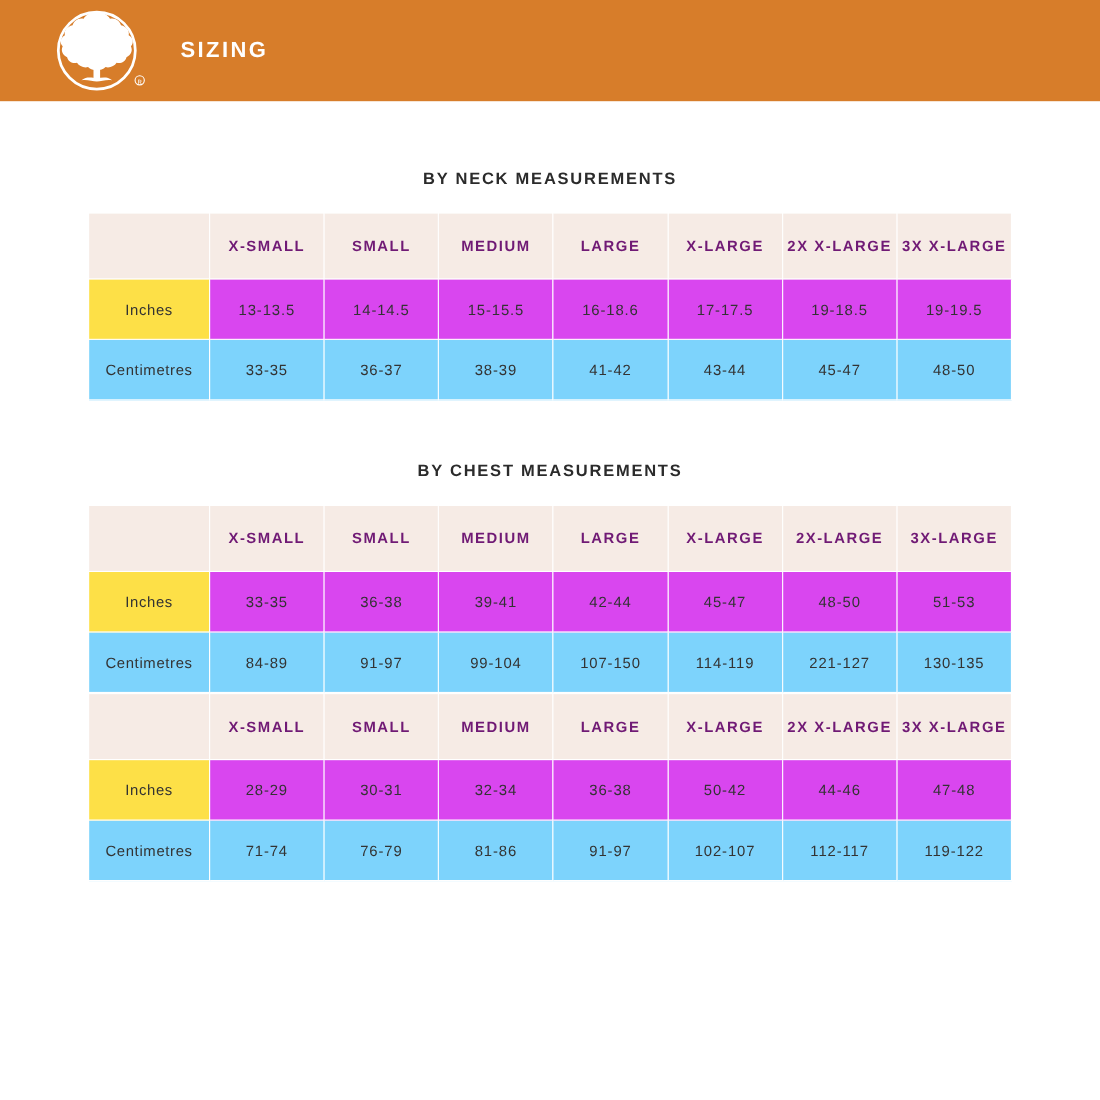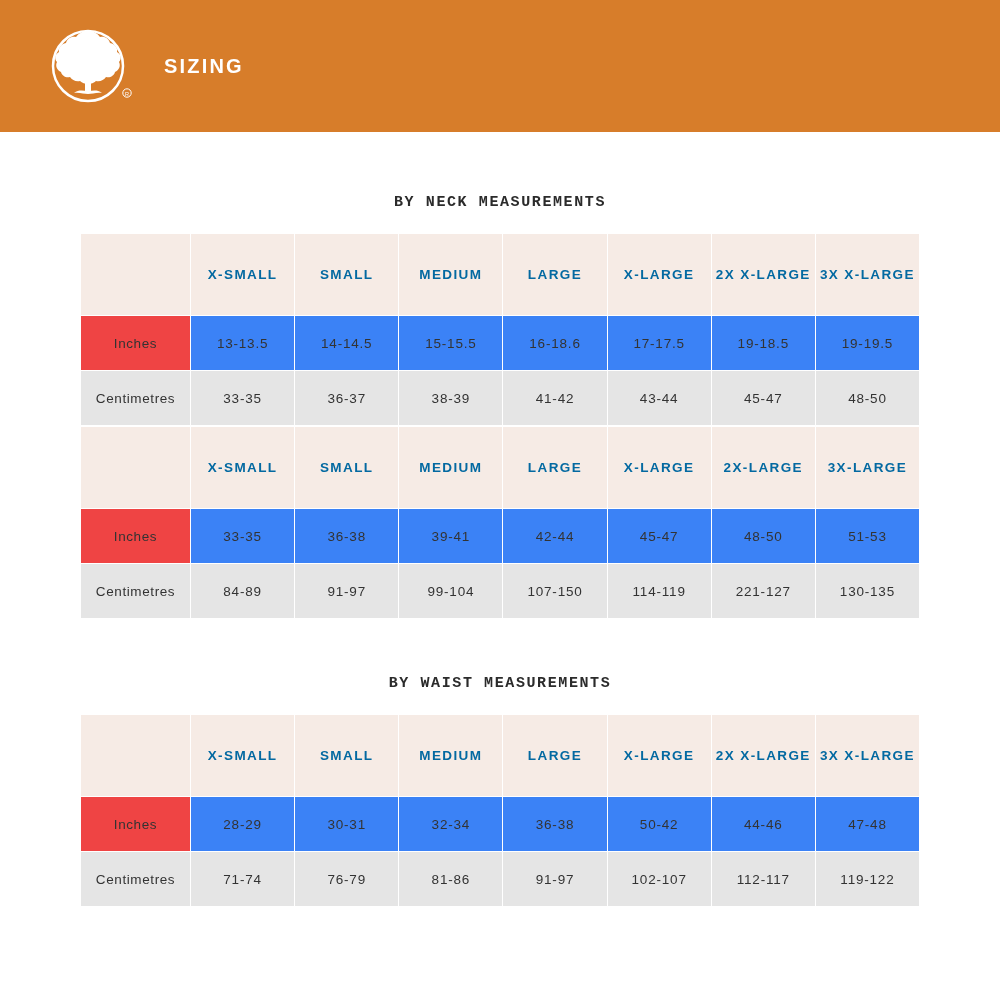--- a/index.html
+++ b/index.html
@@ -14,21 +14,21 @@
   .page {
     width: 1000px;
     height: 1000px;
     position: relative;
     background: #ffffff;
     overflow: hidden;
   }
 
   
   .header {
-    height: 132px;
+    height: 92px;
     background: #d77d2a;
     display: flex;
     align-items: center;
     padding-left: 44px;
   }
   .logo {
     width: 88px;
     height: 78px;
     position: relative;
     flex: 0 0 auto;
@@ -48,64 +48,63 @@
   }
   .section { margin: 0; }
   .section-title {
     text-align: center;
     font-size: 15px;
     font-weight: bold;
     letter-spacing: 1.6px;
     color: #2b2b2b;
     margin: 0;
     padding: 56px 0 22px 0;
-    font-family: Liberation Mono, monospace;
   }
   .section:first-child .section-title { padding-top: 62px; }
 
   table.size-table {
     width: 840px;
     border-collapse: collapse;
     table-layout: fixed;
   }
   table.size-table td, table.size-table th {
     border: 1px solid #ffffff;
     text-align: center;
     color: #333333;
     font-size: 13.5px;
     letter-spacing: 0.8px;
     font-weight: normal;
     padding: 0 4px;
   }
   
   .size-table thead th {
     background: #f6ebe5;
-    height: 82px;
+    height: 60px;
     font-weight: bold;
     letter-spacing: 1.4px;
     font-size: 13.5px;
-    color: #0369a1;
+    color: #701a75;
     vertical-align: middle;
   }
   .size-table thead th.corner {
     background: #f6ebe5;
   }
   .size-table tbody td {
-    background: #3b82f6;
+    background: #d946ef;
     height: 55px;
     vertical-align: middle;
   }
   .size-table tbody td.rowlabel {
-    background: #ef4444;
+    background: #fde047;
     font-size: 13.5px;
     letter-spacing: 0.6px;
     color: #333333;
   }
   .size-table tbody tr:nth-child(2) td {
-    background: #e5e5e5;
+    background: #7dd3fc;
   }
   col.label-col { width: 110px; }
 </style>
 </head>
 <body>
 
 <div class="page">
 
   <div class="header">
     <div class="logo">
@@ -174,20 +173,21 @@
             <td>41-42</td>
             <td>43-44</td>
             <td>45-47</td>
             <td>48-50</td>
           </tr>
         </tbody>
       </table>
     </div>
 
     <div class="section">
+      <h2 class="section-title">BY CHEST MEASUREMENTS</h2>
       <table class="size-table">
         <colgroup>
             <col class="label-col">
             <col>
             <col>
             <col>
             <col>
             <col>
             <col>
             <col>
@@ -223,21 +223,20 @@
             <td>107-150</td>
             <td>114-119</td>
             <td>221-127</td>
             <td>130-135</td>
           </tr>
         </tbody>
       </table>
     </div>
 
     <div class="section">
-      <h2 class="section-title">BY WAIST MEASUREMENTS</h2>
       <table class="size-table">
         <colgroup>
             <col class="label-col">
             <col>
             <col>
             <col>
             <col>
             <col>
             <col>
             <col>

